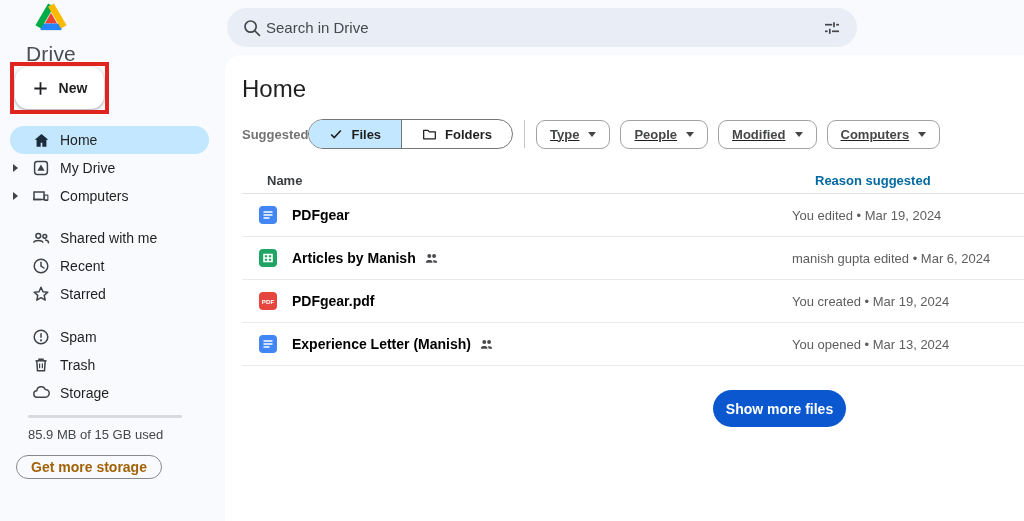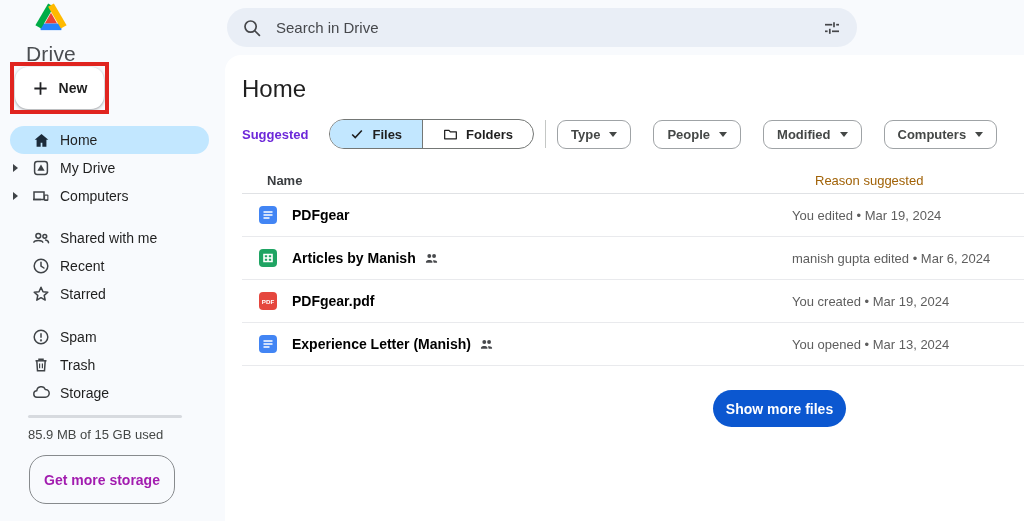--- a/index.html
+++ b/index.html
@@ -5,68 +5,68 @@
   * { margin:0; padding:0; box-sizing:border-box; }
   html,body { width:1024px; height:521px; overflow:hidden; }
   body { font-family:"Liberation Sans", sans-serif; background:#F8FAFD; position:relative; color:#1F1F1F; }
 
   
   .topbar { position:absolute; left:0; top:0; width:1024px; height:55px; }
   .brand { position:absolute; left:26px; top:0; height:55px; display:flex; align-items:center; gap:11px;flex-direction:column; }
   .brand-label { font-size:21px; color:#4A4D51; letter-spacing:.2px; }
   .searchbar { position:absolute; left:227px; top:8px; width:630px; height:39px; background:#E9EEF6;
                border-radius:20px; display:flex; align-items:center; padding:0 15px; }
-  .search-text { font-size:15px; color:#46484C; margin-left:14px; flex:1; }
+  .search-text { font-size:15px; color:#46484C; margin-left:4px; flex:1; }
 
   
   .sidebar { position:absolute; left:0; top:55px; width:225px; height:466px; }
   .annotation-box { position:absolute; left:10px; top:7px; width:99px; height:52px;
                     border:4px solid #E0241F; z-index:5; }
   .new-button { position:absolute; left:15px; top:12px; width:89px; height:42px; background:#fff;
                 border-radius:13px; display:flex; align-items:center; justify-content:center; gap:10px;
                 box-shadow:0 1px 2px rgba(60,64,67,.3), 0 1px 3px 1px rgba(60,64,67,.15); z-index:4; }
   .new-label { font-size:14px; font-weight:bold; color:#1F1F1F; }
   .nav { position:absolute; left:0; top:71px; width:225px; }
   .nav-item { position:relative; height:28px; margin-left:10px; width:199px; border-radius:14px;
               display:flex; align-items:center; cursor:pointer; }
   .nav-item.selected { background:#C2E7FF; }
   .nav-gap14 { height:14px; } .nav-gap15 { height:15px; }
   .nav-icon { width:18px; height:18px; margin-left:22px; display:flex; align-items:center; justify-content:center; }
   .nav-label { font-size:14px; color:#1F1F1F; margin-left:10px; }
   .expander { position:absolute; left:3px; top:10px; width:0; height:0;
               border-left:5px solid #3F4347; border-top:4px solid transparent; border-bottom:4px solid transparent; }
   .storage-bar { position:absolute; left:28px; top:360px; width:154px; height:3px; background:#D7DADF; border-radius:2px; }
   .storage-text { position:absolute; left:28px; top:372px; font-size:13px; color:#444746; }
-  .get-storage-btn { position:absolute; left:29px; top:400px; width:146px; height:49px; background:transparent;
+  .get-storage-btn { position:absolute; left:16px; top:400px; width:146px; height:24px; background:transparent;
                      border:1px solid #878A8D; border-radius:17px; display:flex; align-items:center; justify-content:center;
-                     font-size:14px; font-weight:bold; color:#a21caf; cursor:pointer; }
+                     font-size:14px; font-weight:bold; color:#a16207; cursor:pointer; }
 
   
   .main { position:absolute; left:225px; top:55px; width:799px; height:466px; background:#fff;
           border-radius:16px 0 0 0; padding:0 0 0 17px; }
   .page-title { margin-top:20px; font-size:24px; font-weight:400; color:#1F1F1F; }
   .filter-row { margin-top:16px; display:flex; align-items:center; }
-  .suggested-label { font-size:13px; font-weight:bold; color:#6d28d9; margin-right:21px; }
+  .suggested-label { font-size:13px; font-weight:bold; color:#737373; }
   .segmented { display:flex; height:30px; border:1px solid #747775; border-radius:15px; overflow:hidden; background:#fff; }
   .segment { display:flex; align-items:center; gap:8px; padding:0 20px; font-size:13px; font-weight:bold;
              color:#1F1F1F; cursor:pointer; }
   .segment.selected { background:#C2E7FF; }
   .segment + .segment { border-left:1px solid #747775; }
   .v-divider { width:1px; height:28px; background:#C4C7C5; margin:0 11px; }
-  .chips { display:flex; gap:22px; }
+  .chips { display:flex; gap:10px;text-decoration:underline; }
   .chip { height:29px; display:flex; align-items:center; gap:9px; padding:0 13px; border:1px solid #9FA3A6;
           border-radius:9px; background:#fff; font-size:13px; font-weight:bold; color:#444746; cursor:pointer; }
   .caret { width:0; height:0; border-left:4px solid transparent; border-right:4px solid transparent;
            border-top:5px solid #444746; }
 
   
   .table { margin-top:19px; }
   .t-head { height:26px; display:flex; align-items:center; border-bottom:1px solid #E0E2E5; }
   .col-name { width:550px; font-size:13px; font-weight:bold; color:#3A3D40;padding-left:25px; }
-  .col-reason { font-size:13px; font-weight:normal; color:#a16207;padding-left:23px; }
+  .col-reason { font-size:13px; font-weight:bold; color:#0369a1;padding-left:23px; }
   .t-row { height:43px; display:flex; align-items:center; border-bottom:1px solid #E9EAED; cursor:pointer; }
   .cell-name { width:550px; display:flex; align-items:center; }
   .file-icon { width:20px; height:20px; margin-left:16px; }
   .file-name { margin-left:14px; font-size:14px; font-weight:bold; color:#000000; }
   .shared-glyph { margin-left:9px; display:flex; }
   .cell-reason { font-size:13px; color:#5E5E5E; }
   .show-more-btn { margin-top:24px; margin-left:471px; width:133px; height:37px; border:none; border-radius:19px;
                    background:#0B57D0; color:#fff; font-size:14px; font-weight:bold; font-family:inherit; cursor:pointer; }
 
   svg { display:block; }

